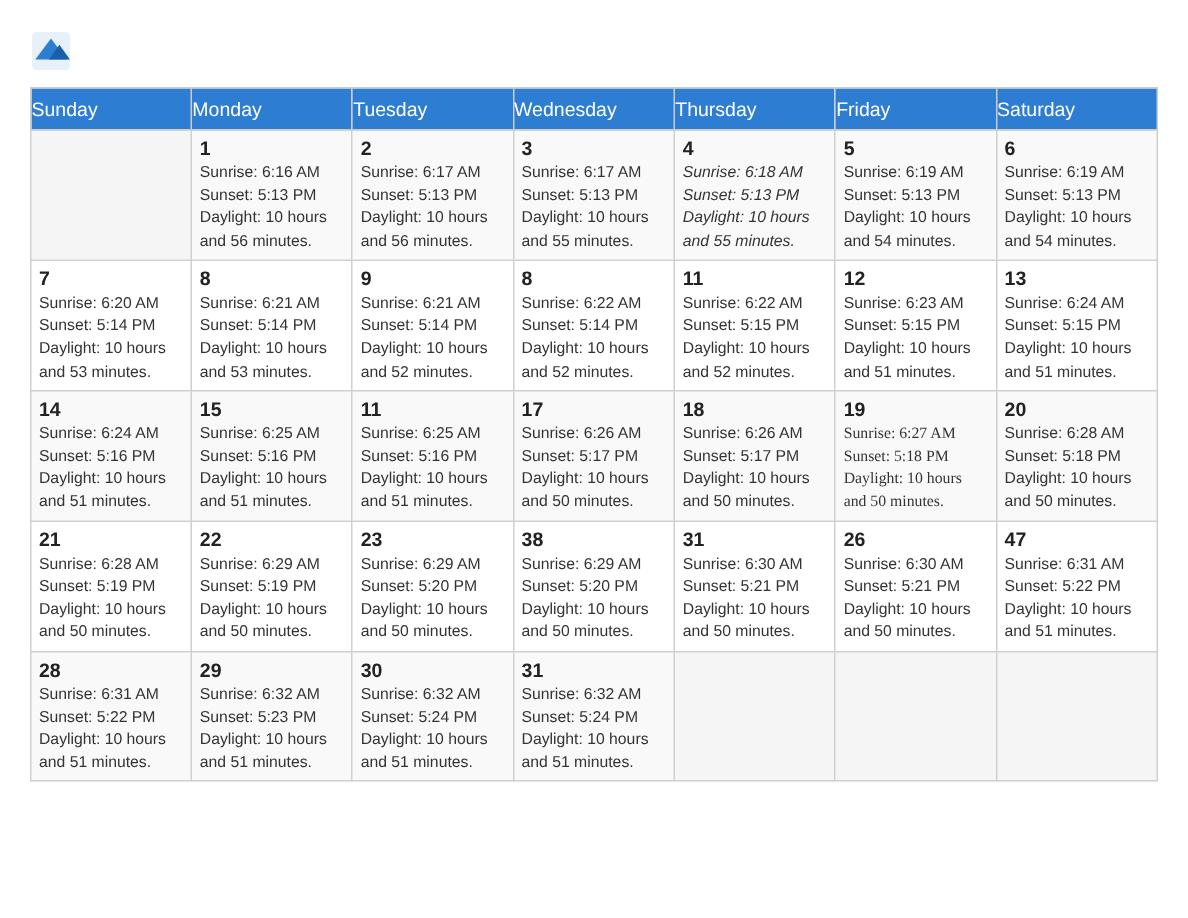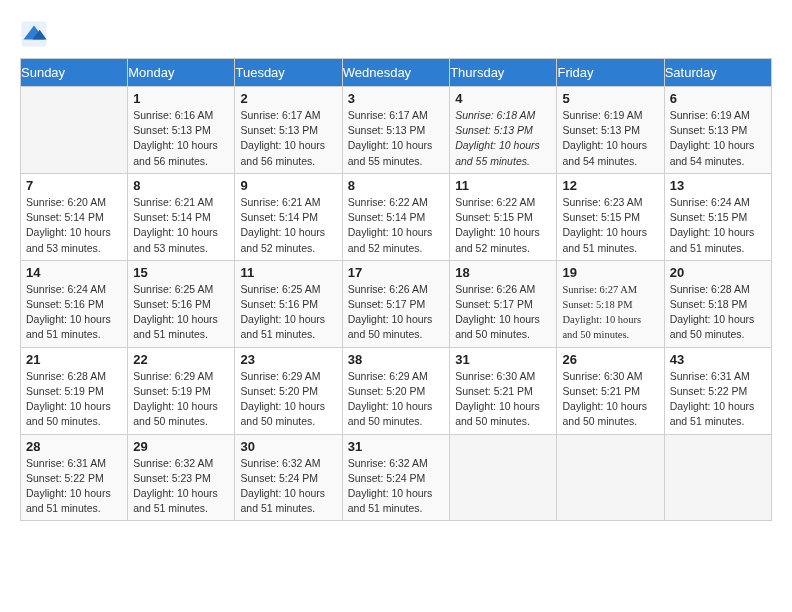--- a/index.html
+++ b/index.html
@@ -308,21 +308,21 @@
 and 50 minutes.</div>
         </td>
         <td>
           <span class="day-number">26</span>
           <div class="day-info" style="white-space: pre-line;">Sunrise: 6:30 AM
 Sunset: 5:21 PM
 Daylight: 10 hours
 and 50 minutes.</div>
         </td>
         <td>
-          <span class="day-number">43</span>
+          <span class="day-number">47</span>
           <div class="day-info" style="white-space: pre-line;">Sunrise: 6:31 AM
 Sunset: 5:22 PM
 Daylight: 10 hours
 and 51 minutes.</div>
         </td>
       </tr>
       <tr>
         <td>
           <span class="day-number">28</span>
           <div class="day-info" style="white-space: pre-line;">Sunrise: 6:31 AM

